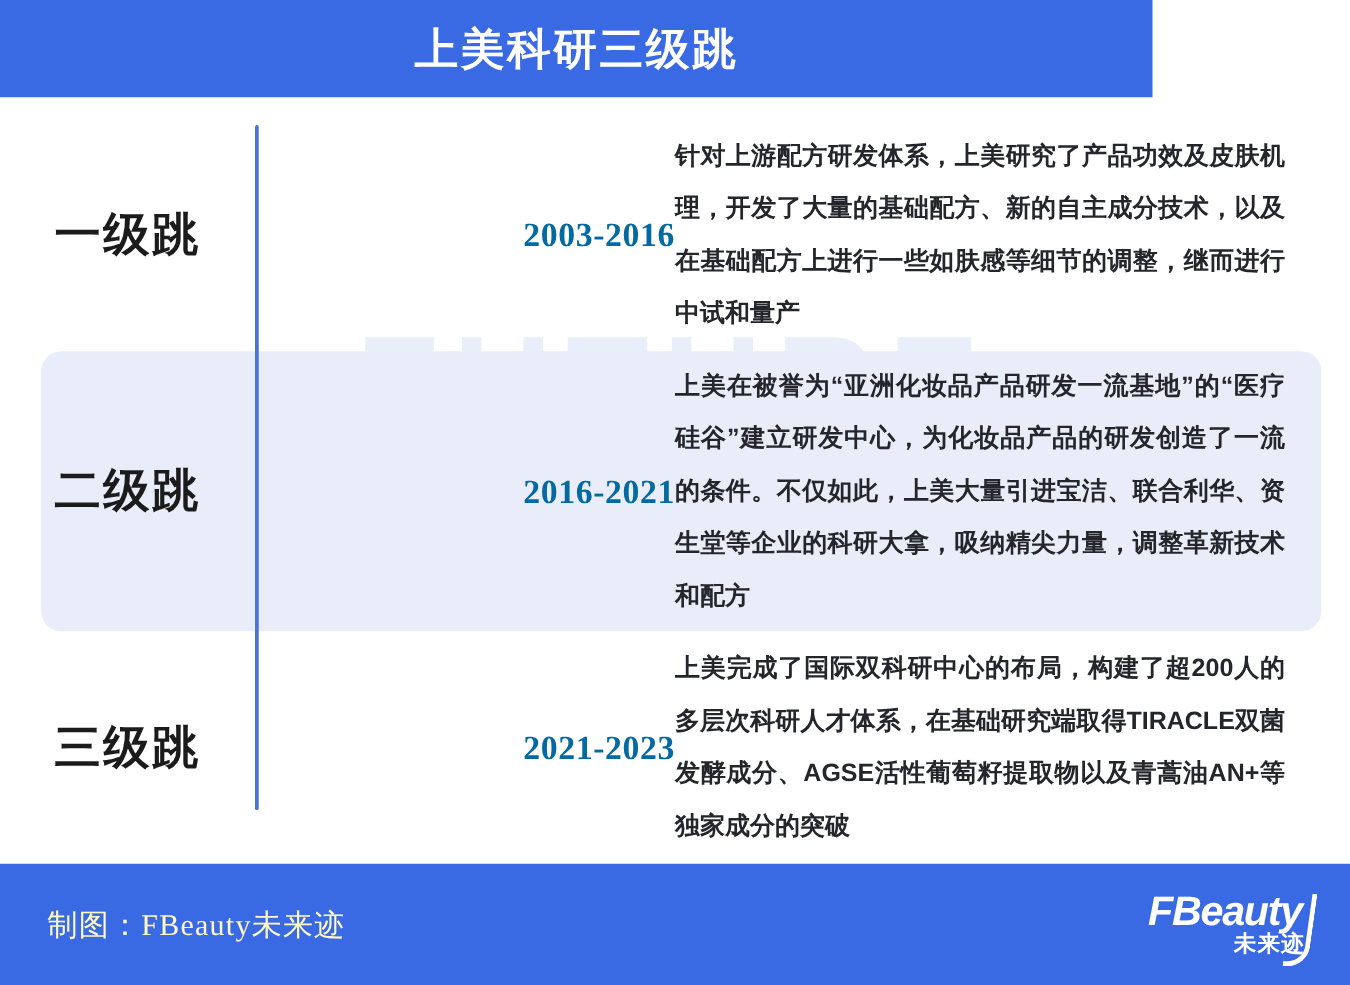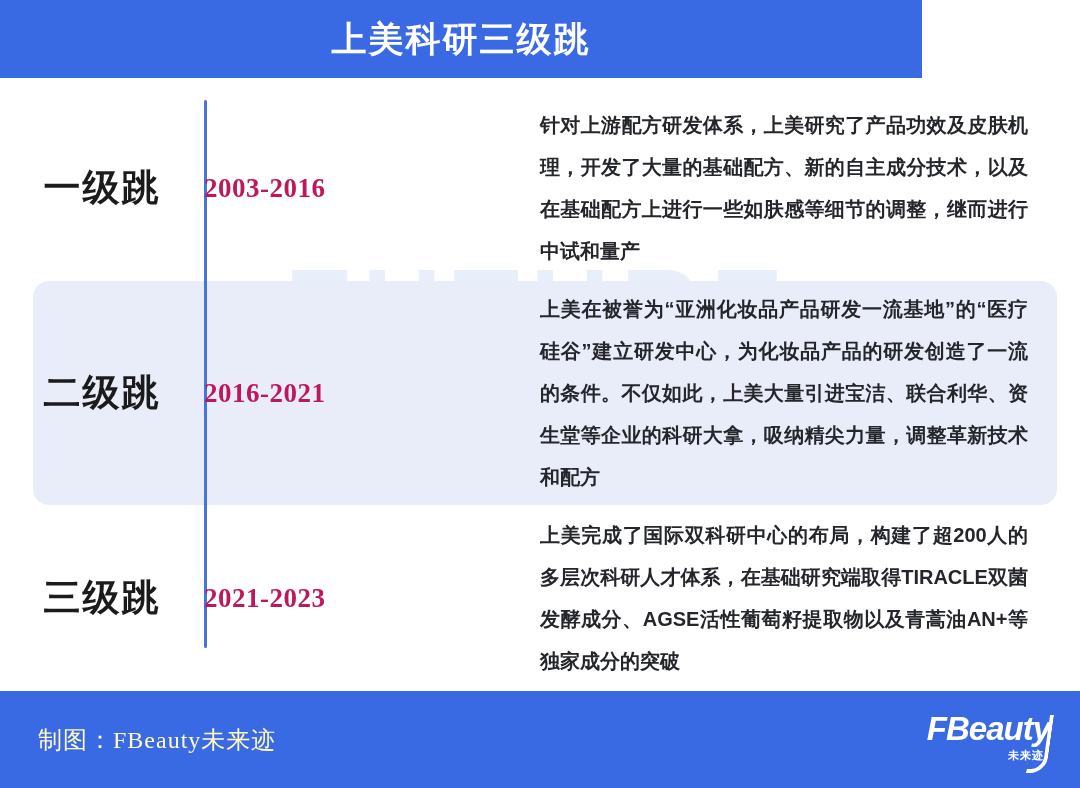--- a/index.html
+++ b/index.html
@@ -114,22 +114,22 @@
     text-align: center;
     color: #1b1b1b;
     font-family: "Liberation Serif", "DejaVu Serif", serif;
     font-size: 37px;
     font-weight: 700;
     letter-spacing: 2px;
   }
   .cell-period {
     width: 336px;
     flex: 0 0 336px;
-    text-align: left;
-    color: #be185d;
+    text-align: right;
+    color: #0369a1;
     font-family: "Liberation Serif", "DejaVu Serif", serif;
     font-size: 27px;
     font-weight: 600;
     letter-spacing: 0.5px;
   }
   .cell-desc {
     flex: 1 1 auto;
     padding-right: 52px;
     color: #24262b;
     font-family: Liberation Sans, sans-serif;
@@ -172,29 +172,29 @@
     left: 0;
     top: 2px;
     width: 140px;
     color: #ffffff;
     font-family: "Liberation Sans", "DejaVu Sans", sans-serif;
     font-size: 33px;
     font-weight: 700;
     font-style: italic;
     letter-spacing: -1px;
     line-height: 36px;
-    text-align: right;
+    text-align: center;
   }
   .logo-sub {
     position: absolute;
     right: 6px;
     top: 38px;
     color: #ffffff;
     font-family: "Liberation Sans", "DejaVu Sans", sans-serif;
-    font-size: 11px;
+    font-size: 18px;
     font-weight: 700;
     letter-spacing: 1px;
     line-height: 17px;
   }
   .logo-swoosh {
     position: absolute;
     right: 0px;
     top: 6px;
     width: 16px;
     height: 54px;

